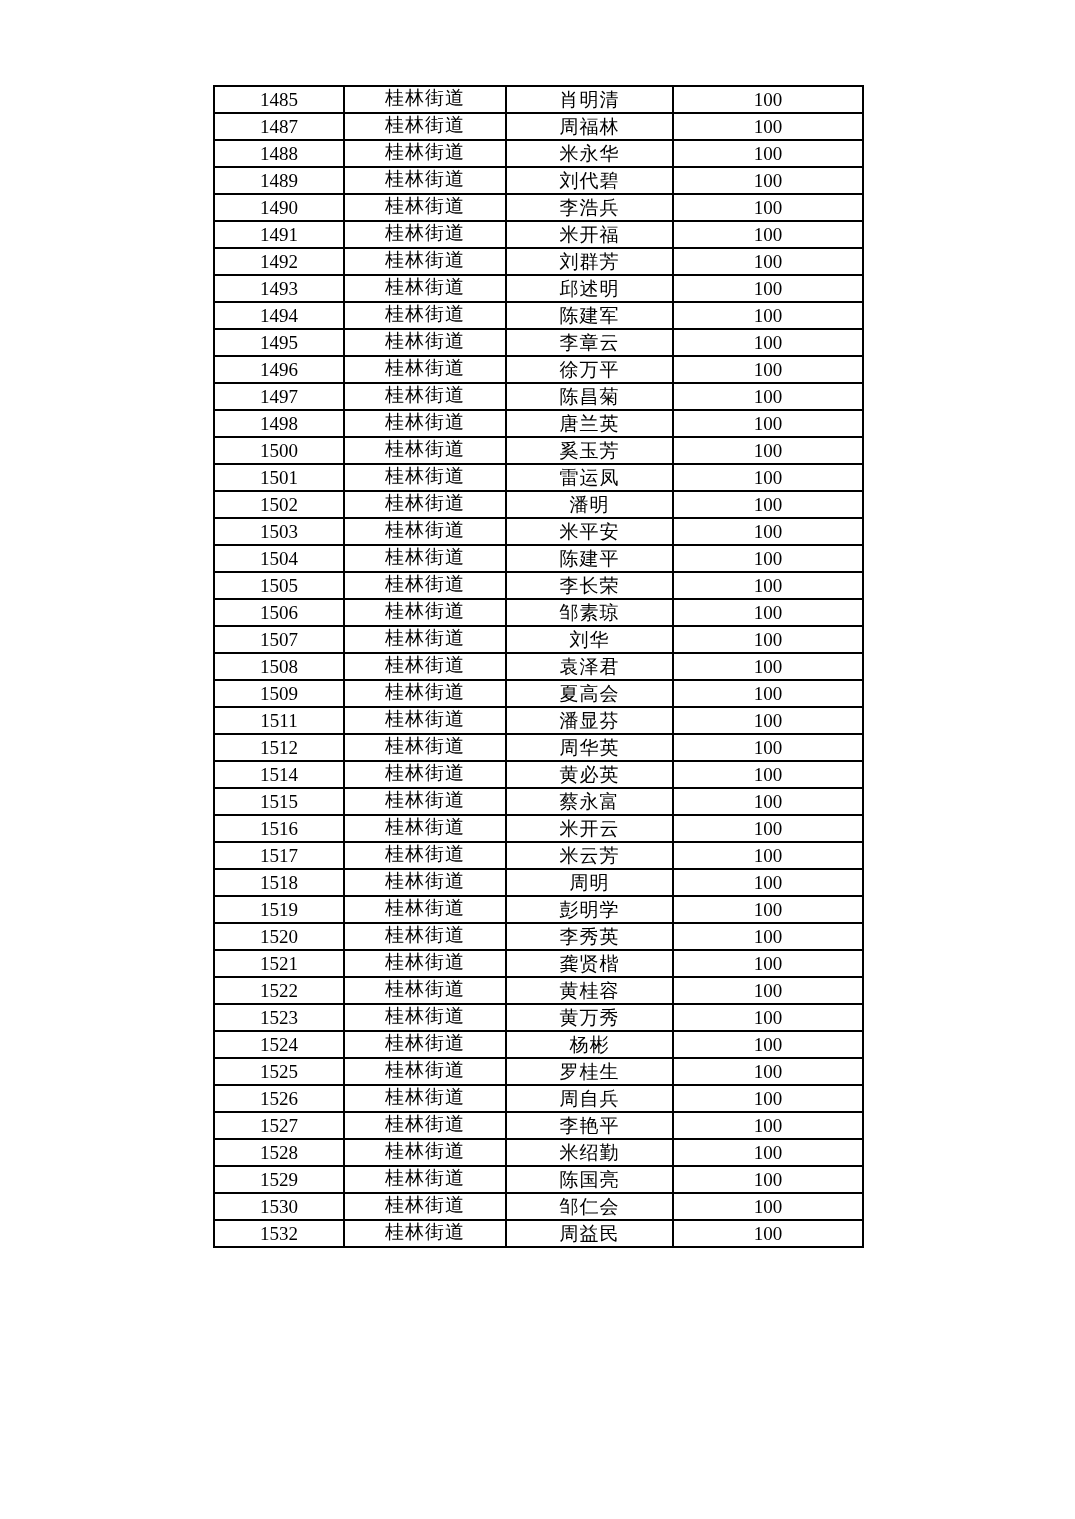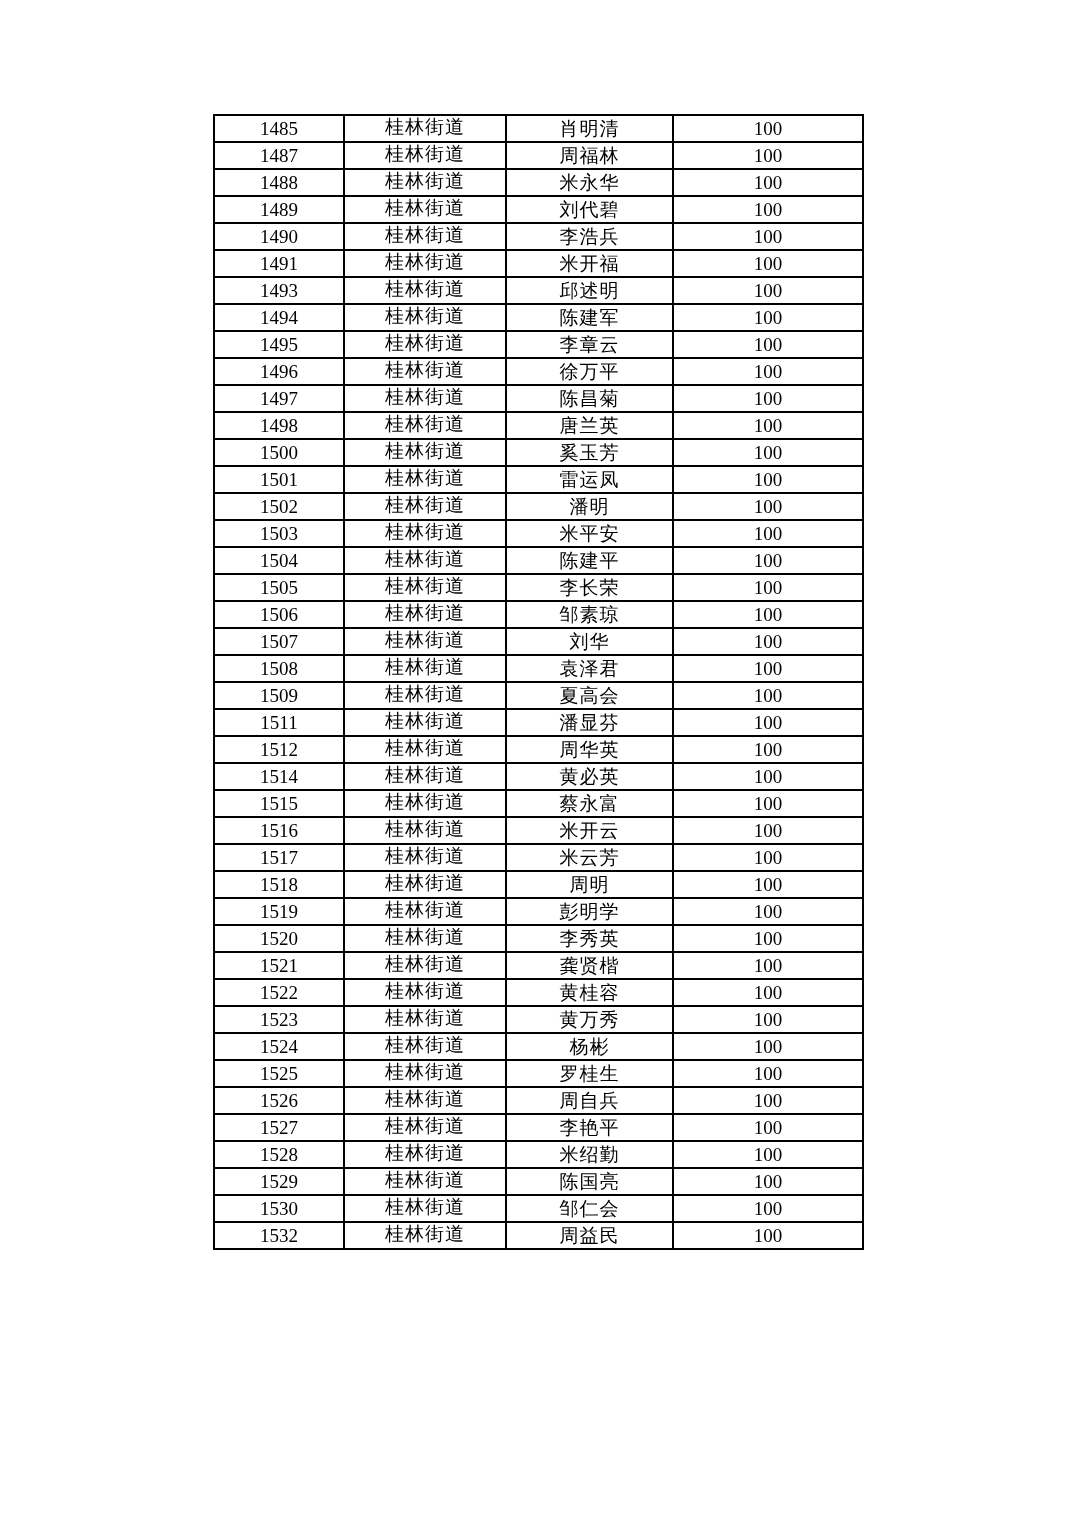--- a/index.html
+++ b/index.html
@@ -12,21 +12,21 @@
   .page {
     position: relative;
     width: 1075px;
     height: 1519px;
     background: #ffffff;
     overflow: hidden;
   }
   table.roster {
     position: absolute;
     left: 213px;
-    top: 114px;
+    top: 85px;
     width: 649px;
     border-collapse: collapse;
     table-layout: fixed;
     padding-left: 33px;
   }
   table.roster td {
     border: 2px solid #000000;
     height: 27px;
     padding: 0;
     text-align: center;
@@ -85,20 +85,26 @@
           <td class="cell-name">李浩兵</td>
           <td class="cell-score">100</td>
         </tr>
         <tr>
           <td class="cell-no">1491</td>
           <td class="cell-street">桂林街道</td>
           <td class="cell-name">米开福</td>
           <td class="cell-score">100</td>
         </tr>
         <tr>
+          <td class="cell-no">1492</td>
+          <td class="cell-street">桂林街道</td>
+          <td class="cell-name">刘群芳</td>
+          <td class="cell-score">100</td>
+        </tr>
+        <tr>
           <td class="cell-no">1493</td>
           <td class="cell-street">桂林街道</td>
           <td class="cell-name">邱述明</td>
           <td class="cell-score">100</td>
         </tr>
         <tr>
           <td class="cell-no">1494</td>
           <td class="cell-street">桂林街道</td>
           <td class="cell-name">陈建军</td>
           <td class="cell-score">100</td>

